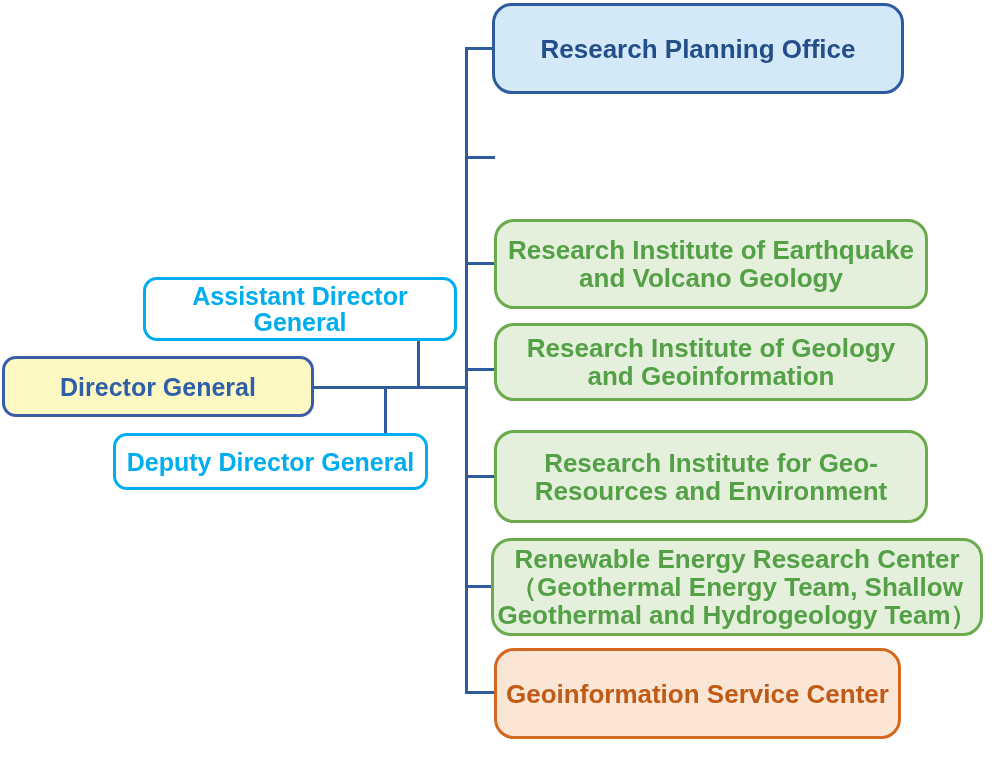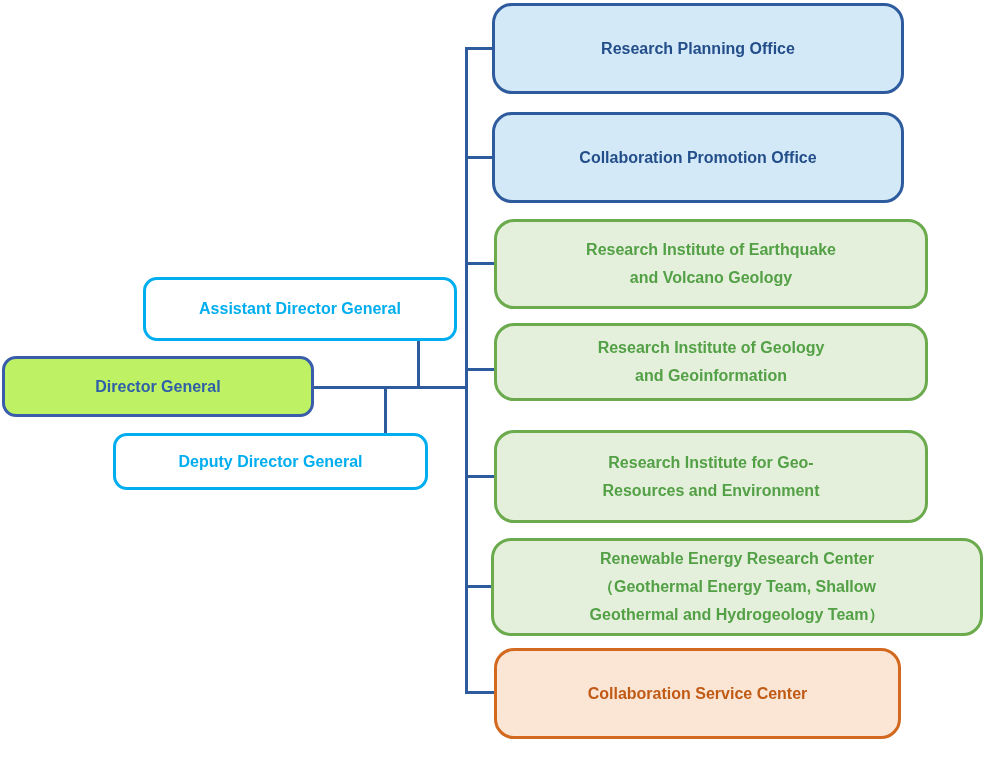--- a/index.html
+++ b/index.html
@@ -34,28 +34,28 @@
     align-items: center;
     justify-content: center;
     text-align: center;
     font-weight: bold;
     border-radius: 20px;
     background: #fff;
   }
   .box .label {
     white-space: pre-line;
     line-height: 28px;
-    font-size: 16px;
+    font-size: 26px;
   }
   .box.blue   { background: var(--blue-fill);   border: 3px solid var(--blue-border);   color: var(--blue-text); }
   .box.green  { background: var(--green-fill);  border: 3px solid var(--green-border);  color: var(--green-text); }
   .box.orange { background: var(--orange-fill); border: 3px solid var(--orange-border); color: var(--orange-text); }
   .box.cyan   { background: #fff; border: 3px solid var(--cyan);        color: var(--cyan);      border-radius: 14px; }
-  .box.navy   { background: #bef264; border: 3px solid var(--navy-border); color: var(--navy-text); border-radius: 14px; }
-  .box.cyan .label, .box.navy .label { font-size: 16px; line-height: 26px; }
+  .box.navy   { background: #fef9c3; border: 3px solid var(--navy-border); color: var(--navy-text); border-radius: 14px; }
+  .box.cyan .label, .box.navy .label { font-size: 25px; line-height: 26px; }
   .line {
     position: absolute;
     background: var(--line);
   }
 </style>
 </head>
 <body>
 
 <div id="canvas">
 
@@ -77,37 +77,34 @@
   <div class="box navy" style="left:2px; top:356px; width:312px; height:61px;">
     <span class="label">Director General</span>
   </div>
   <div class="box cyan" style="left:113px; top:433px; width:315px; height:57px;">
     <span class="label">Deputy Director General</span>
   </div>
 
   <div class="box blue" style="left:492px; top:3px; width:412px; height:91px;">
     <span class="label">Research Planning Office</span>
   </div>
-  <div class="box blue" style="left:492px; top:112px; width:412px; height:91px;">
-    <span class="label">Collaboration Promotion Office</span>
-  </div>
   <div class="box green" style="left:494px; top:219px; width:434px; height:90px;">
     <span class="label">Research Institute of Earthquake
 and Volcano Geology</span>
   </div>
   <div class="box green" style="left:494px; top:323px; width:434px; height:78px;">
     <span class="label">Research Institute of Geology
 and Geoinformation</span>
   </div>
   <div class="box green" style="left:494px; top:430px; width:434px; height:93px;">
     <span class="label">Research Institute for Geo-
 Resources and Environment</span>
   </div>
   <div class="box green" style="left:491px; top:538px; width:492px; height:98px;">
     <span class="label">Renewable Energy Research Center
 （Geothermal Energy Team, Shallow
 Geothermal and Hydrogeology Team）</span>
   </div>
   <div class="box orange" style="left:494px; top:648px; width:407px; height:91px;">
-    <span class="label">Collaboration Service Center</span>
+    <span class="label">Geoinformation Service Center</span>
   </div>
 
 </div>
 
 </body></html>

